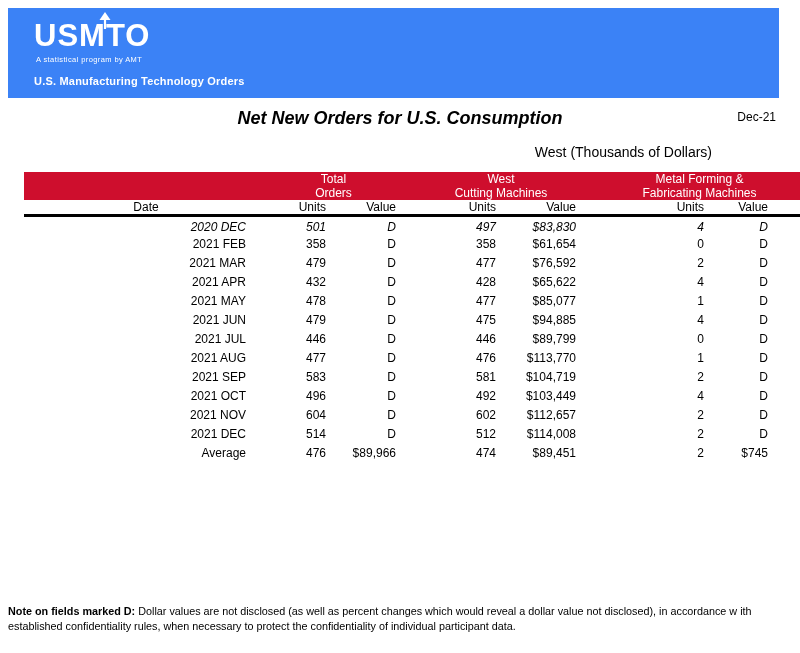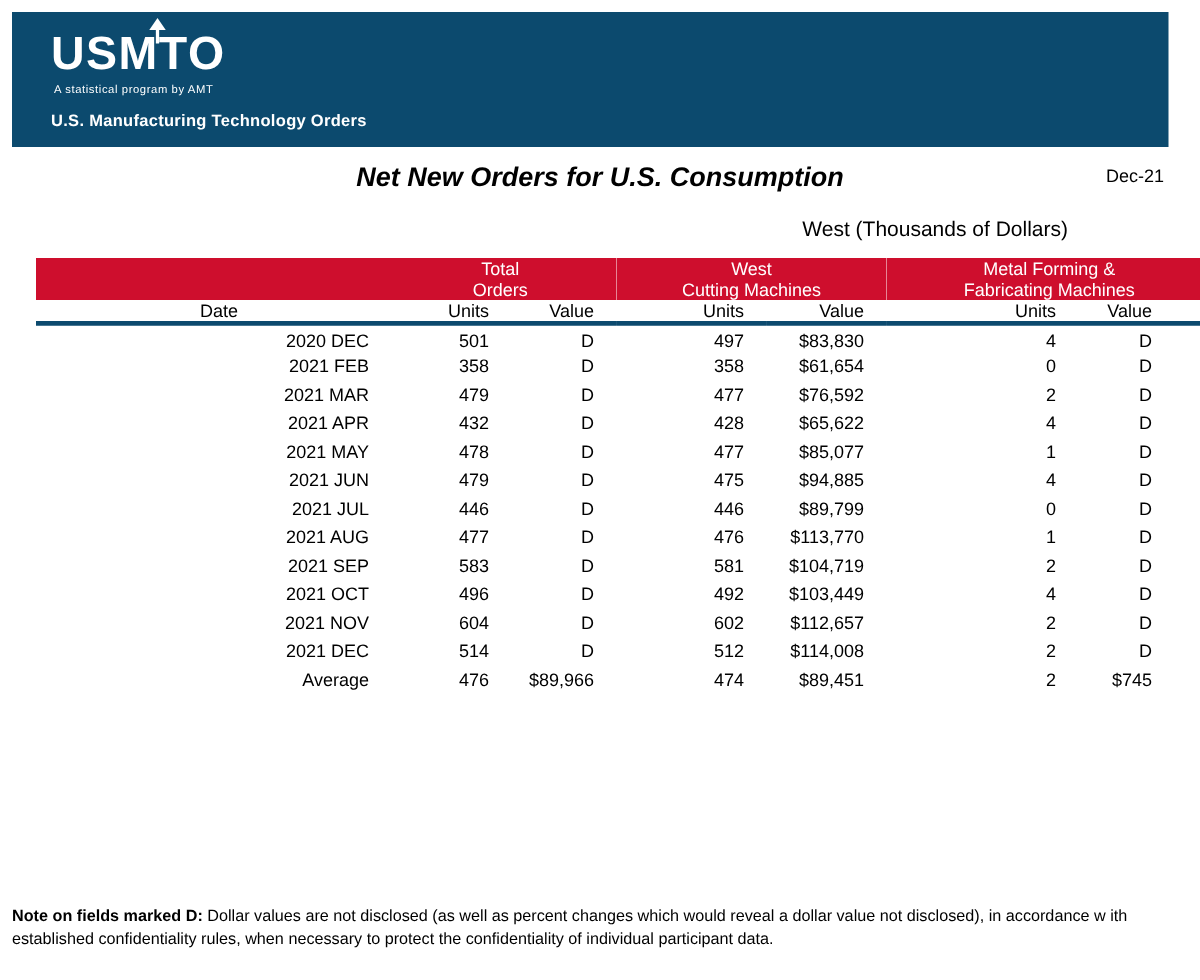--- a/index.html
+++ b/index.html
@@ -8,21 +8,21 @@
     width: 800px; height: 653px;
     font-family: "Liberation Sans", sans-serif;
     color: #000;
   }
   .page { position: relative; width: 800px; height: 653px; background: #fff; overflow: hidden; }
 
   
   .banner {
     position: absolute; left: 8px; top: 8px;
     width: 771px; height: 90px;
-    background: #0c4a6e; color: #fff;
+    background: #3b82f6; color: #fff;
   }
   .logo {
     position: absolute; left: 26px; top: 10px;
     font-size: 31px; font-weight: bold; letter-spacing: 1px;
   }
   .logo-arrow { position: absolute; left: 89px; top: 4px; }
   .logo-sub {
     position: absolute; left: 28px; top: 47px;
     font-size: 7.5px; letter-spacing: 0.4px;
   }
@@ -51,26 +51,26 @@
   table.orders th, table.orders td { padding: 0; white-space: nowrap; overflow: hidden; }
 
   .group-row th {
     background: #CE0E2D; color: #fff;
     font-weight: normal; font-size: 12px; line-height: 14px;
     padding-top: 4px; padding-bottom: 4px; text-align: center; vertical-align: middle;
   }
   .sub-row th {
     font-size: 12px; font-weight: normal; text-align: right;
     padding-top: 3px; padding-bottom: 3px;
-    border-bottom: 3px solid #0c4a6e;
+    border-bottom: 3px solid #000000;
   }
   .sub-row th:nth-child(1) { text-align: center; padding-left: 22px; }
 
   tbody td { font-size: 12px; height: 19px; text-align: right; }
-  tbody tr:first-child td { padding-top: 3px; }
+  tbody tr:first-child td { padding-top: 3px; font-style: italic; }
 
   tbody td:nth-child(1), .sub-row th:nth-child(1) { padding-right: 10px; }
   tbody td:nth-child(2), .sub-row th:nth-child(2) { padding-right: 10px; }
   tbody td:nth-child(3), .sub-row th:nth-child(3) { padding-right: 15px; }
   tbody td:nth-child(4), .sub-row th:nth-child(4) { padding-right: 15px; }
   tbody td:nth-child(5), .sub-row th:nth-child(5) { padding-right: 15px; }
   tbody td:nth-child(6), .sub-row th:nth-child(6) { padding-right: 12px; }
   tbody td:nth-child(7), .sub-row th:nth-child(7) { padding-right: 40px; }
 
   

